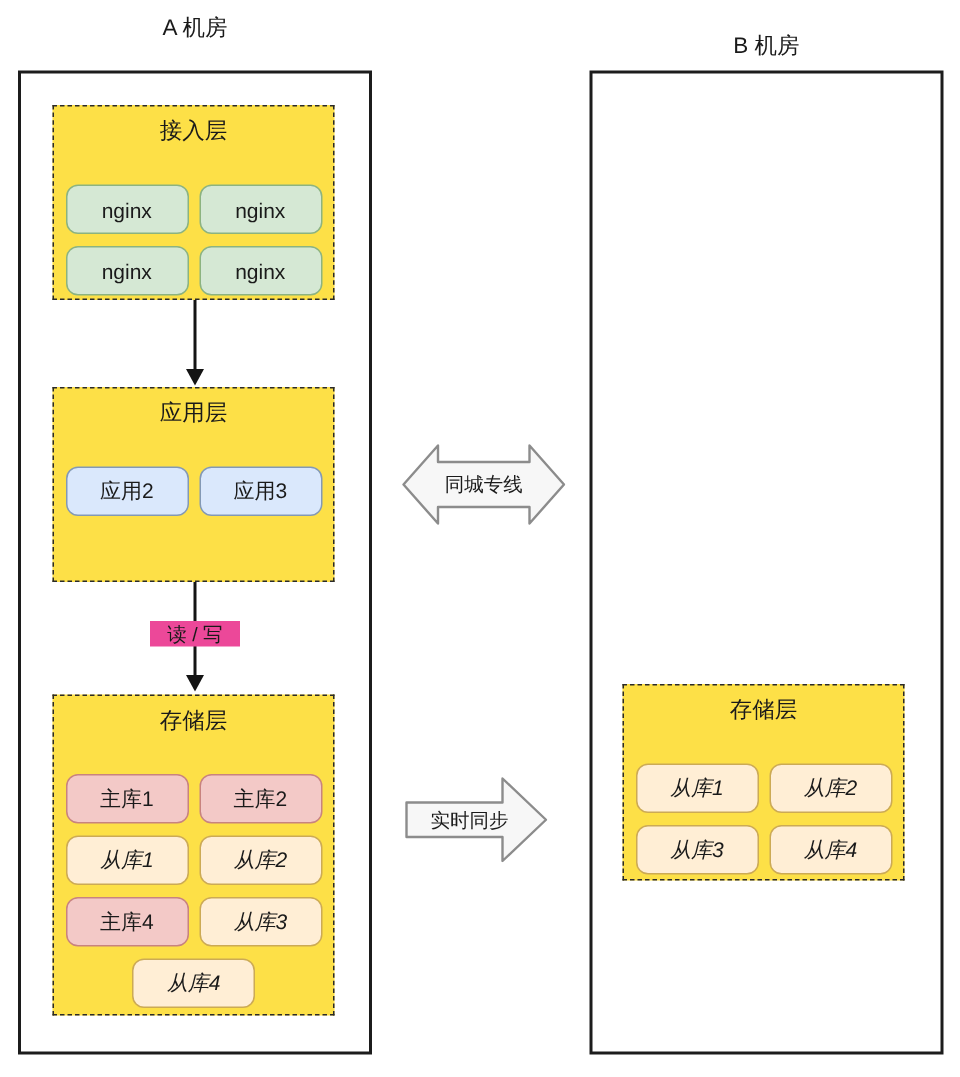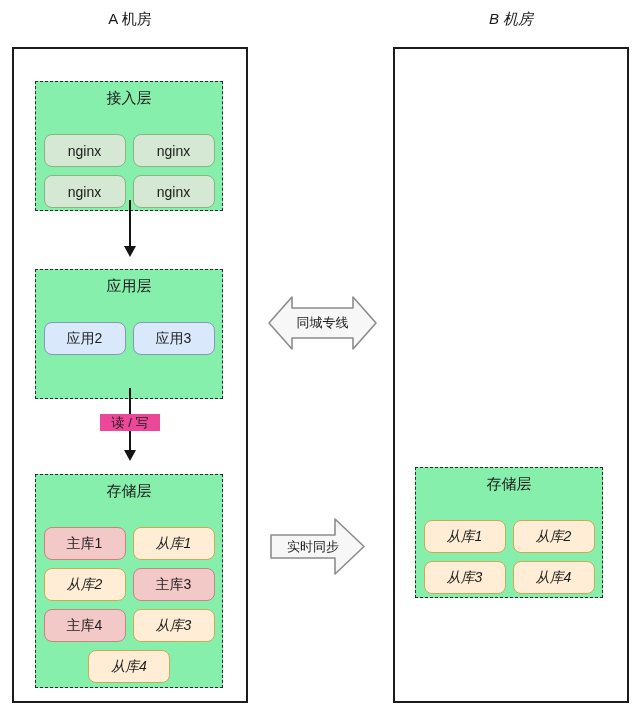--- a/index.html
+++ b/index.html
@@ -1,19 +1,19 @@
 <!DOCTYPE html>
 <html style="--green-fill: #d5e8d4; --green-border: #8cb380; --blue-fill: #dae8fc; --blue-border: #8399b5; --red-fill: #f3c9c7; --red-border: #c8837f; --yellow-fill: #ffeed5; --yellow-border: #ccaa55; --arrow-fill: #f7f7f7; --arrow-border: #8c8c8c;"><head>
 <meta charset="utf-8">
 <style>
   html,body{margin:0;padding:0;background:#fff;font-family:"Liberation Sans",sans-serif;color:#1a1a1a;}
   .canvas{position:relative;width:640px;height:718px;background:#fff;overflow:hidden;}
   .room-title{position:absolute;text-align:center;font-size:15px;line-height:18px;}
   .room-box{position:absolute;border:2px solid #1c1c1c;box-sizing:border-box;background:#fff;}
-  .layer{position:absolute;border:1.6px dashed #2a2a2a;box-sizing:border-box;background:#86efac;margin-top:11px;}
+  .layer{position:absolute;border:1.6px dashed #2a2a2a;box-sizing:border-box;background:#fde047;}
   .layer-title{text-align:center;font-size:15px;margin:7px 0 10px 0;}
   .node-grid{display:flex;flex-wrap:wrap;gap:8px 7px;justify-content:center;padding:16px 6px;}
   .node{width:82px;height:33px;border-radius:8px;box-sizing:border-box;border:1.5px solid #999;
         display:flex;align-items:center;justify-content:center;font-size:14px;}
   .node.green{background:var(--green-fill);border-color:var(--green-border);}
   .node.blue{background:var(--blue-fill);border-color:var(--blue-border);}
   .node.red{background:var(--red-fill);border-color:var(--red-border);}
   .node.yellow{background:var(--yellow-fill);border-color:var(--yellow-border);font-style:italic;}
   .vline{position:absolute;width:2px;background:#141414;}
   .arrowhead-down{position:absolute;width:0;height:0;border-left:6px solid transparent;
@@ -23,21 +23,21 @@
   .big-arrow svg{display:block;}
   .big-arrow polygon{fill:var(--arrow-fill);stroke:var(--arrow-border);stroke-width:1.6;stroke-linejoin:round;}
   .arrow-label{position:absolute;display:flex;align-items:center;justify-content:center;font-size:13px;}
 </style>
 </head>
 <body>
 
 <div class="canvas">
 
   <div class="room-title" style="left:12px;top:10px;width:236px;">A 机房</div>
-  <div class="room-title" style="left:393px;top:10px;width:236px;font-style:italic;">B 机房</div>
+  <div class="room-title" style="left:393px;top:22px;width:236px;">B 机房</div>
 
   <div class="room-box" style="left:12px;top:47px;width:236px;height:656px;"></div>
   <div class="room-box" style="left:393px;top:47px;width:236px;height:656px;"></div>
 
   <div class="layer" style="left:35px;top:70px;width:188px;height:130px;">
     <div class="layer-title">接入层</div>
     <div class="node-grid">
       <div class="node green">nginx</div>
       <div class="node green">nginx</div>
       <div class="node green">nginx</div>
@@ -57,23 +57,23 @@
   </div>
 
   <div class="vline" style="left:129px;top:388px;height:63px;"></div>
   <div class="rw-label" style="left:100px;top:414px;width:60px;">读 / 写</div>
   <div class="arrowhead-down" style="left:124px;top:450px;"></div>
 
   <div class="layer" style="left:35px;top:463px;width:188px;height:214px;">
     <div class="layer-title">存储层</div>
     <div class="node-grid">
       <div class="node red">主库1</div>
+      <div class="node red">主库2</div>
       <div class="node yellow">从库1</div>
       <div class="node yellow">从库2</div>
-      <div class="node red">主库3</div>
       <div class="node red">主库4</div>
       <div class="node yellow">从库3</div>
       <div class="node yellow">从库4</div>
     </div>
   </div>
 
   <div class="layer" style="left:415px;top:456px;width:188px;height:131px;">
     <div class="layer-title">存储层</div>
     <div class="node-grid">
       <div class="node yellow">从库1</div>

